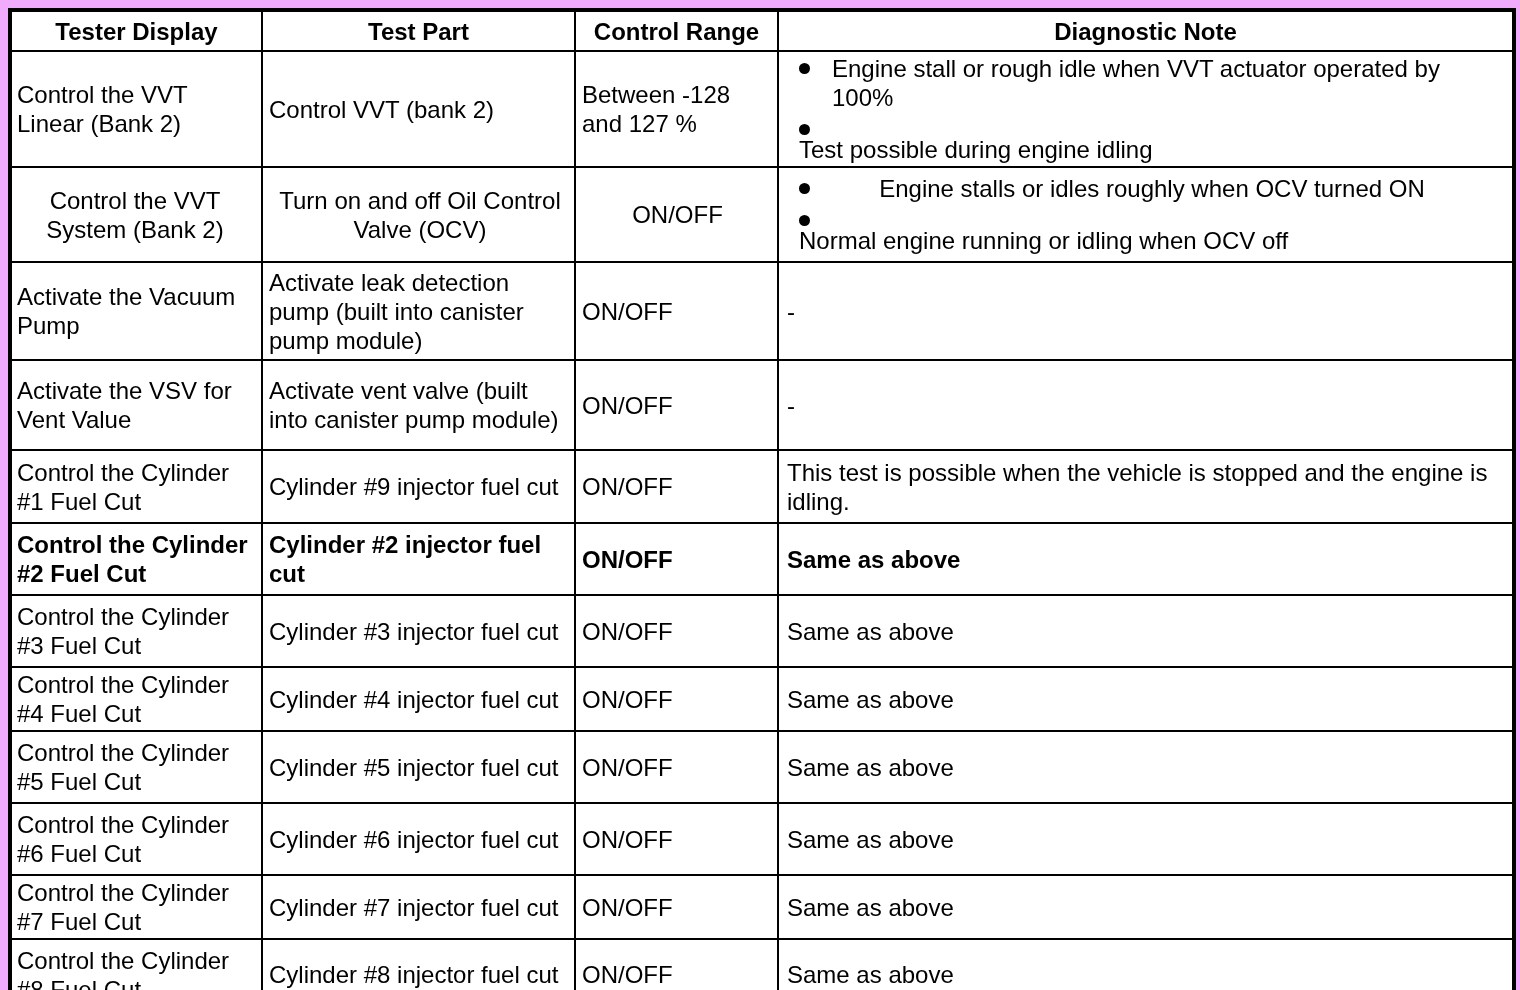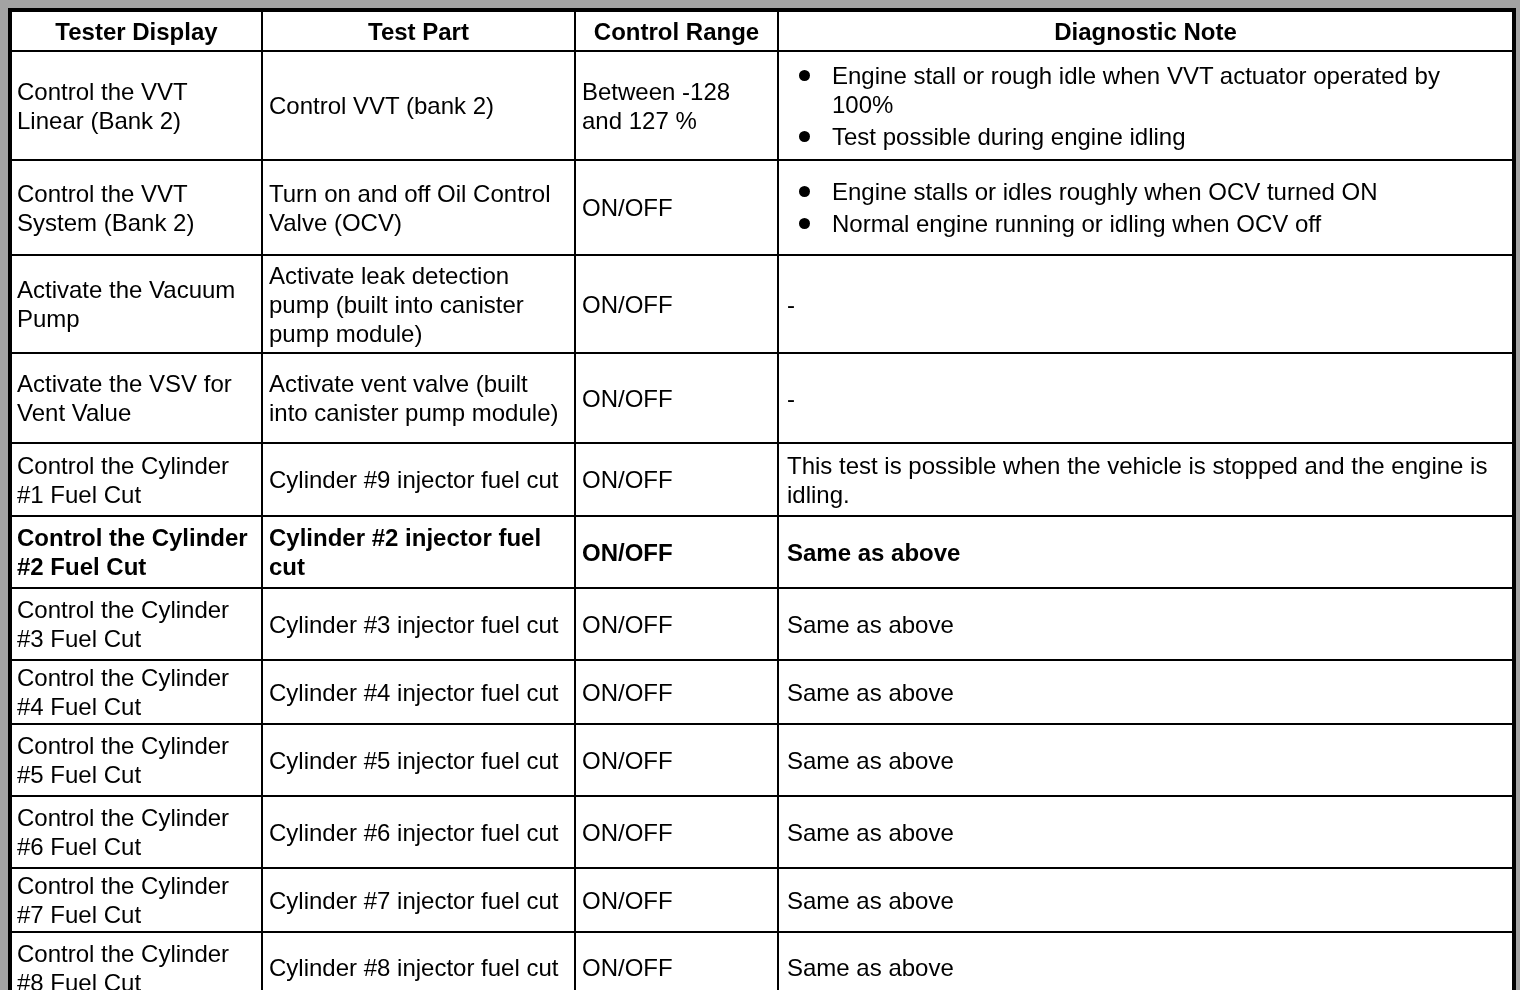--- a/index.html
+++ b/index.html
@@ -9,21 +9,21 @@
     width: 1520px;
     height: 990px;
     overflow: hidden;
     font-family: "Liberation Sans", "DejaVu Sans", sans-serif;
     color: #000000;
   }
   .page {
     position: relative;
     width: 1520px;
     height: 990px;
-    background: #a3a3a3;
+    background: #f0abfc;
   }
   table.diag {
     position: absolute;
     left: 8px;
     top: 8px;
     width: 1504px;
     border-collapse: collapse;
     table-layout: fixed;
     border: 4px solid #000000;
     background: #ffffff;
@@ -50,39 +50,39 @@
     padding: 2px 4px;
     height: 34px;
   }
   td.c1 { padding: 2px 8px 2px 5px; }
   td.c2 { padding: 2px 3px 2px 6px; }
   td.c3 { padding: 2px 4px 2px 6px; }
   td.c4 { padding: 2px 12px 2px 8px; }
 
   
   tbody tr:nth-child(1)  { height: 109px; margin-left: 36px; }
-  tbody tr:nth-child(2)  { height: 95px; }
+  tbody tr:nth-child(2)  { height: 95px; text-align: center; }
   tbody tr:nth-child(3)  { height: 98px; }
   tbody tr:nth-child(4)  { height: 90px; }
   tbody tr:nth-child(5)  { height: 73px; }
   tbody tr:nth-child(6)  { height: 72px; font-weight: bold; }
   tbody tr:nth-child(7)  { height: 72px; }
   tbody tr:nth-child(8)  { height: 55px; margin-top: 40px; }
   tbody tr:nth-child(9)  { height: 72px; }
   tbody tr:nth-child(10) { height: 72px; }
   tbody tr:nth-child(11) { height: 59px; }
   tbody tr:nth-child(12) { height: 72px; }
 
   
   .bullet-item {
     display: flex;
     align-items: flex-start;
     padding-left: 12px;
   }
-  .bullet-item + .bullet-item { margin-top: 3px; }
+  .bullet-item + .bullet-item { margin-top: 3px; flex-direction: column; }
   .bullet {
     flex: 0 0 auto;
     width: 11px;
     height: 11px;
     border-radius: 50%;
     background: #000000;
     margin: 9px 22px 0 0;
   }
   .bullet-text {
     flex: 1 1 auto;

